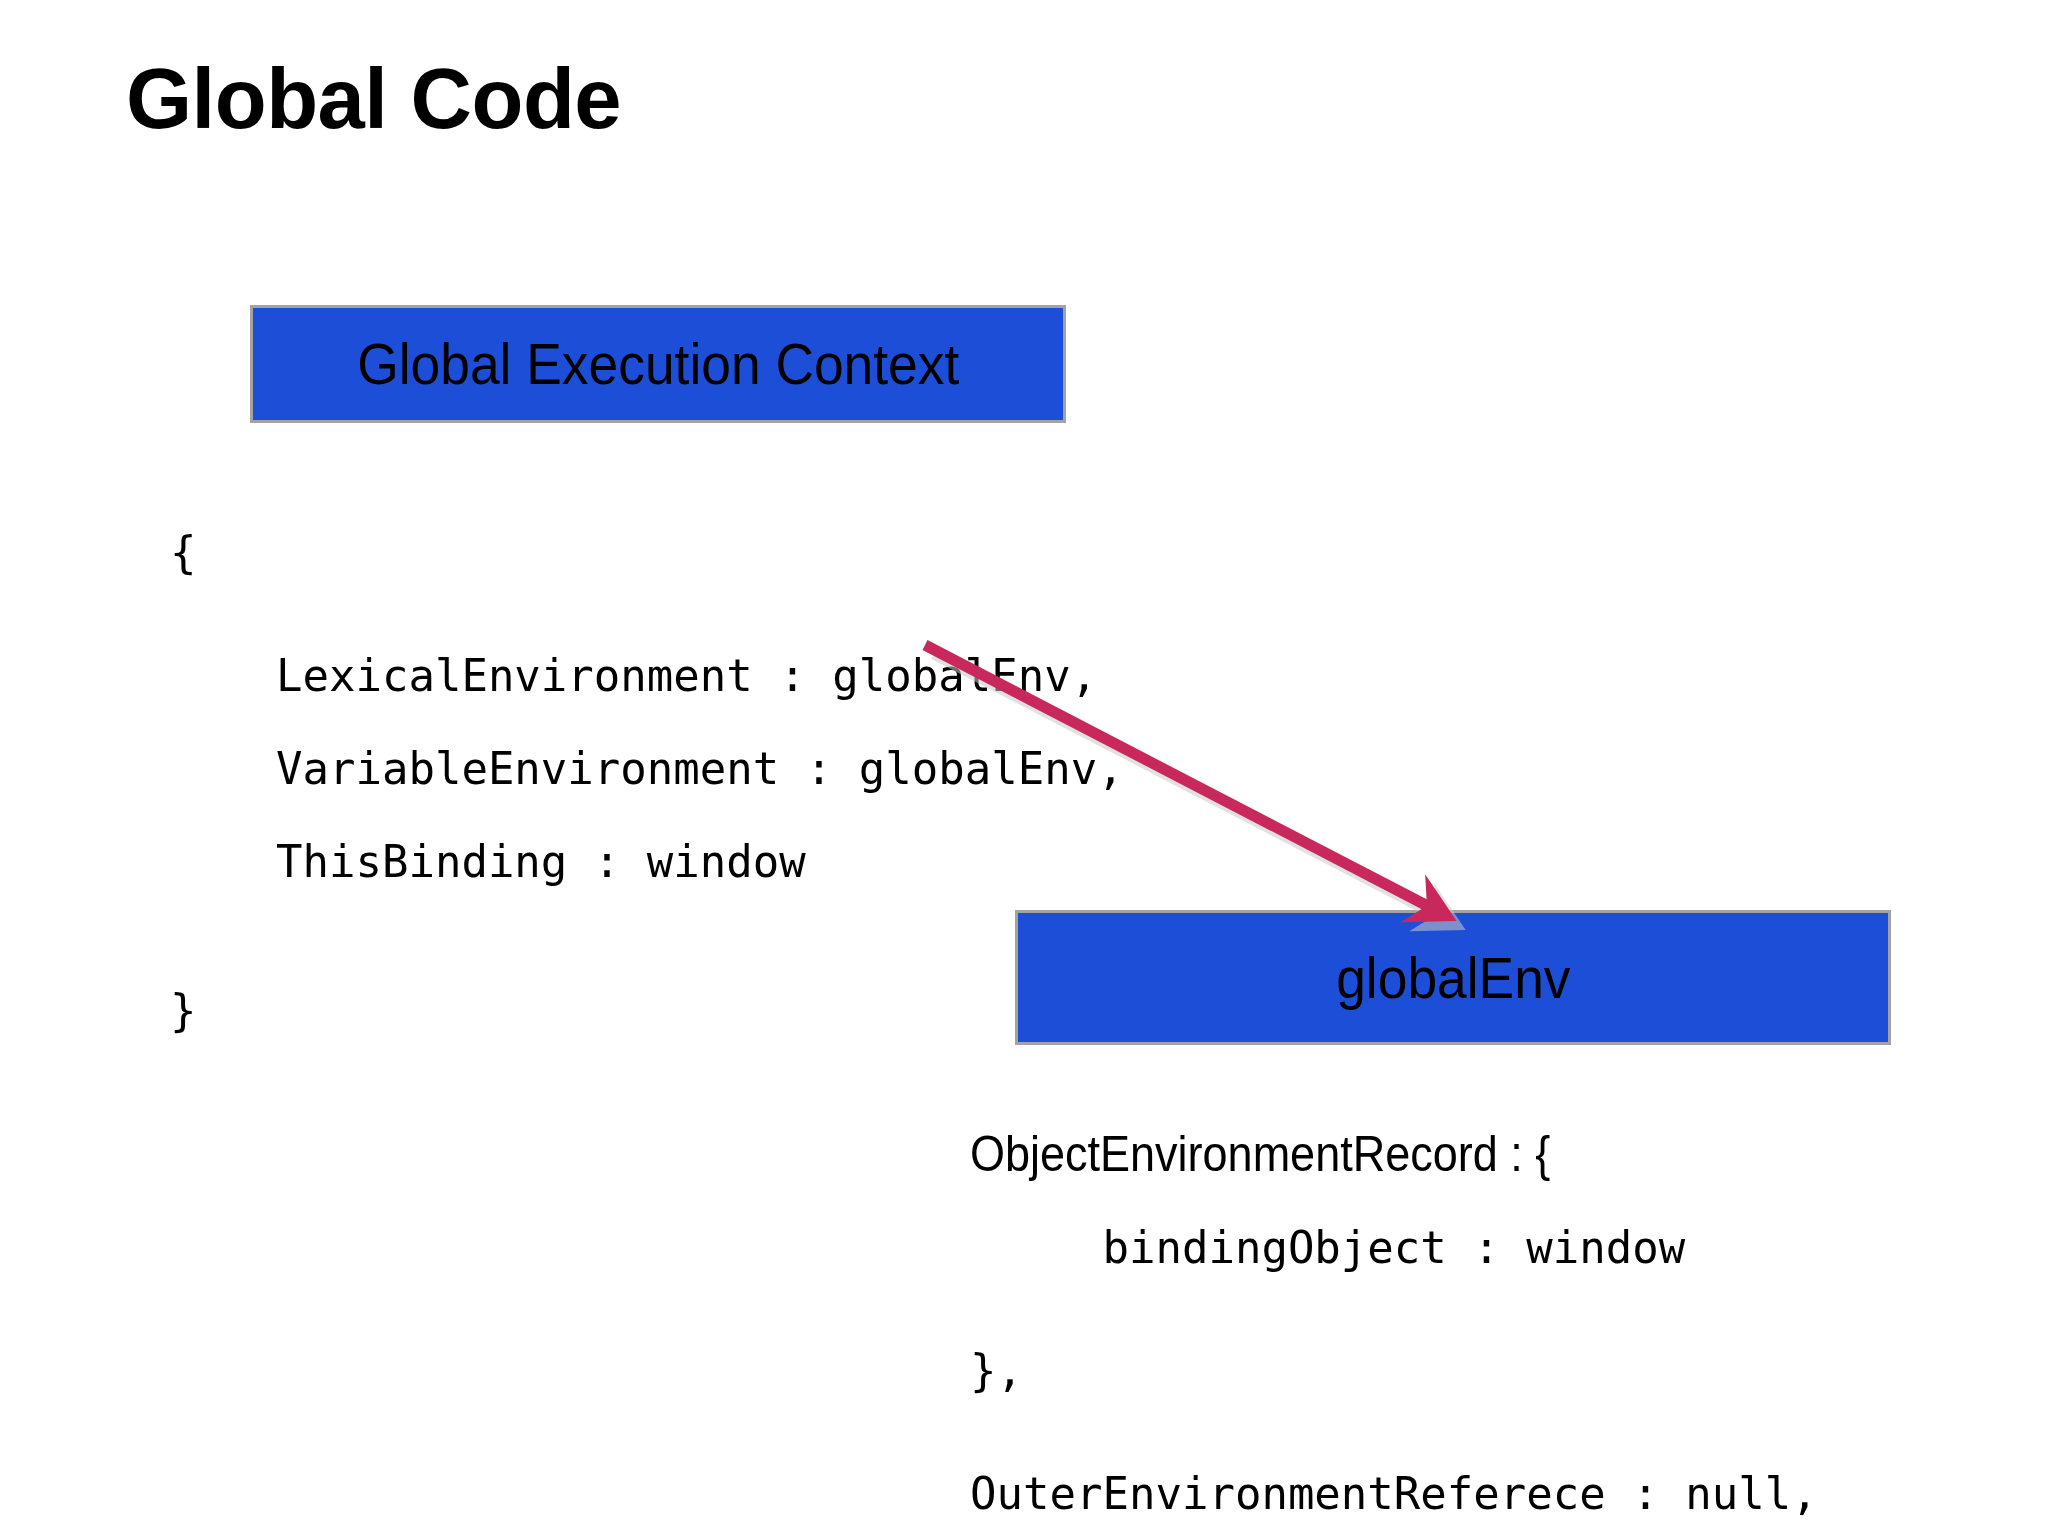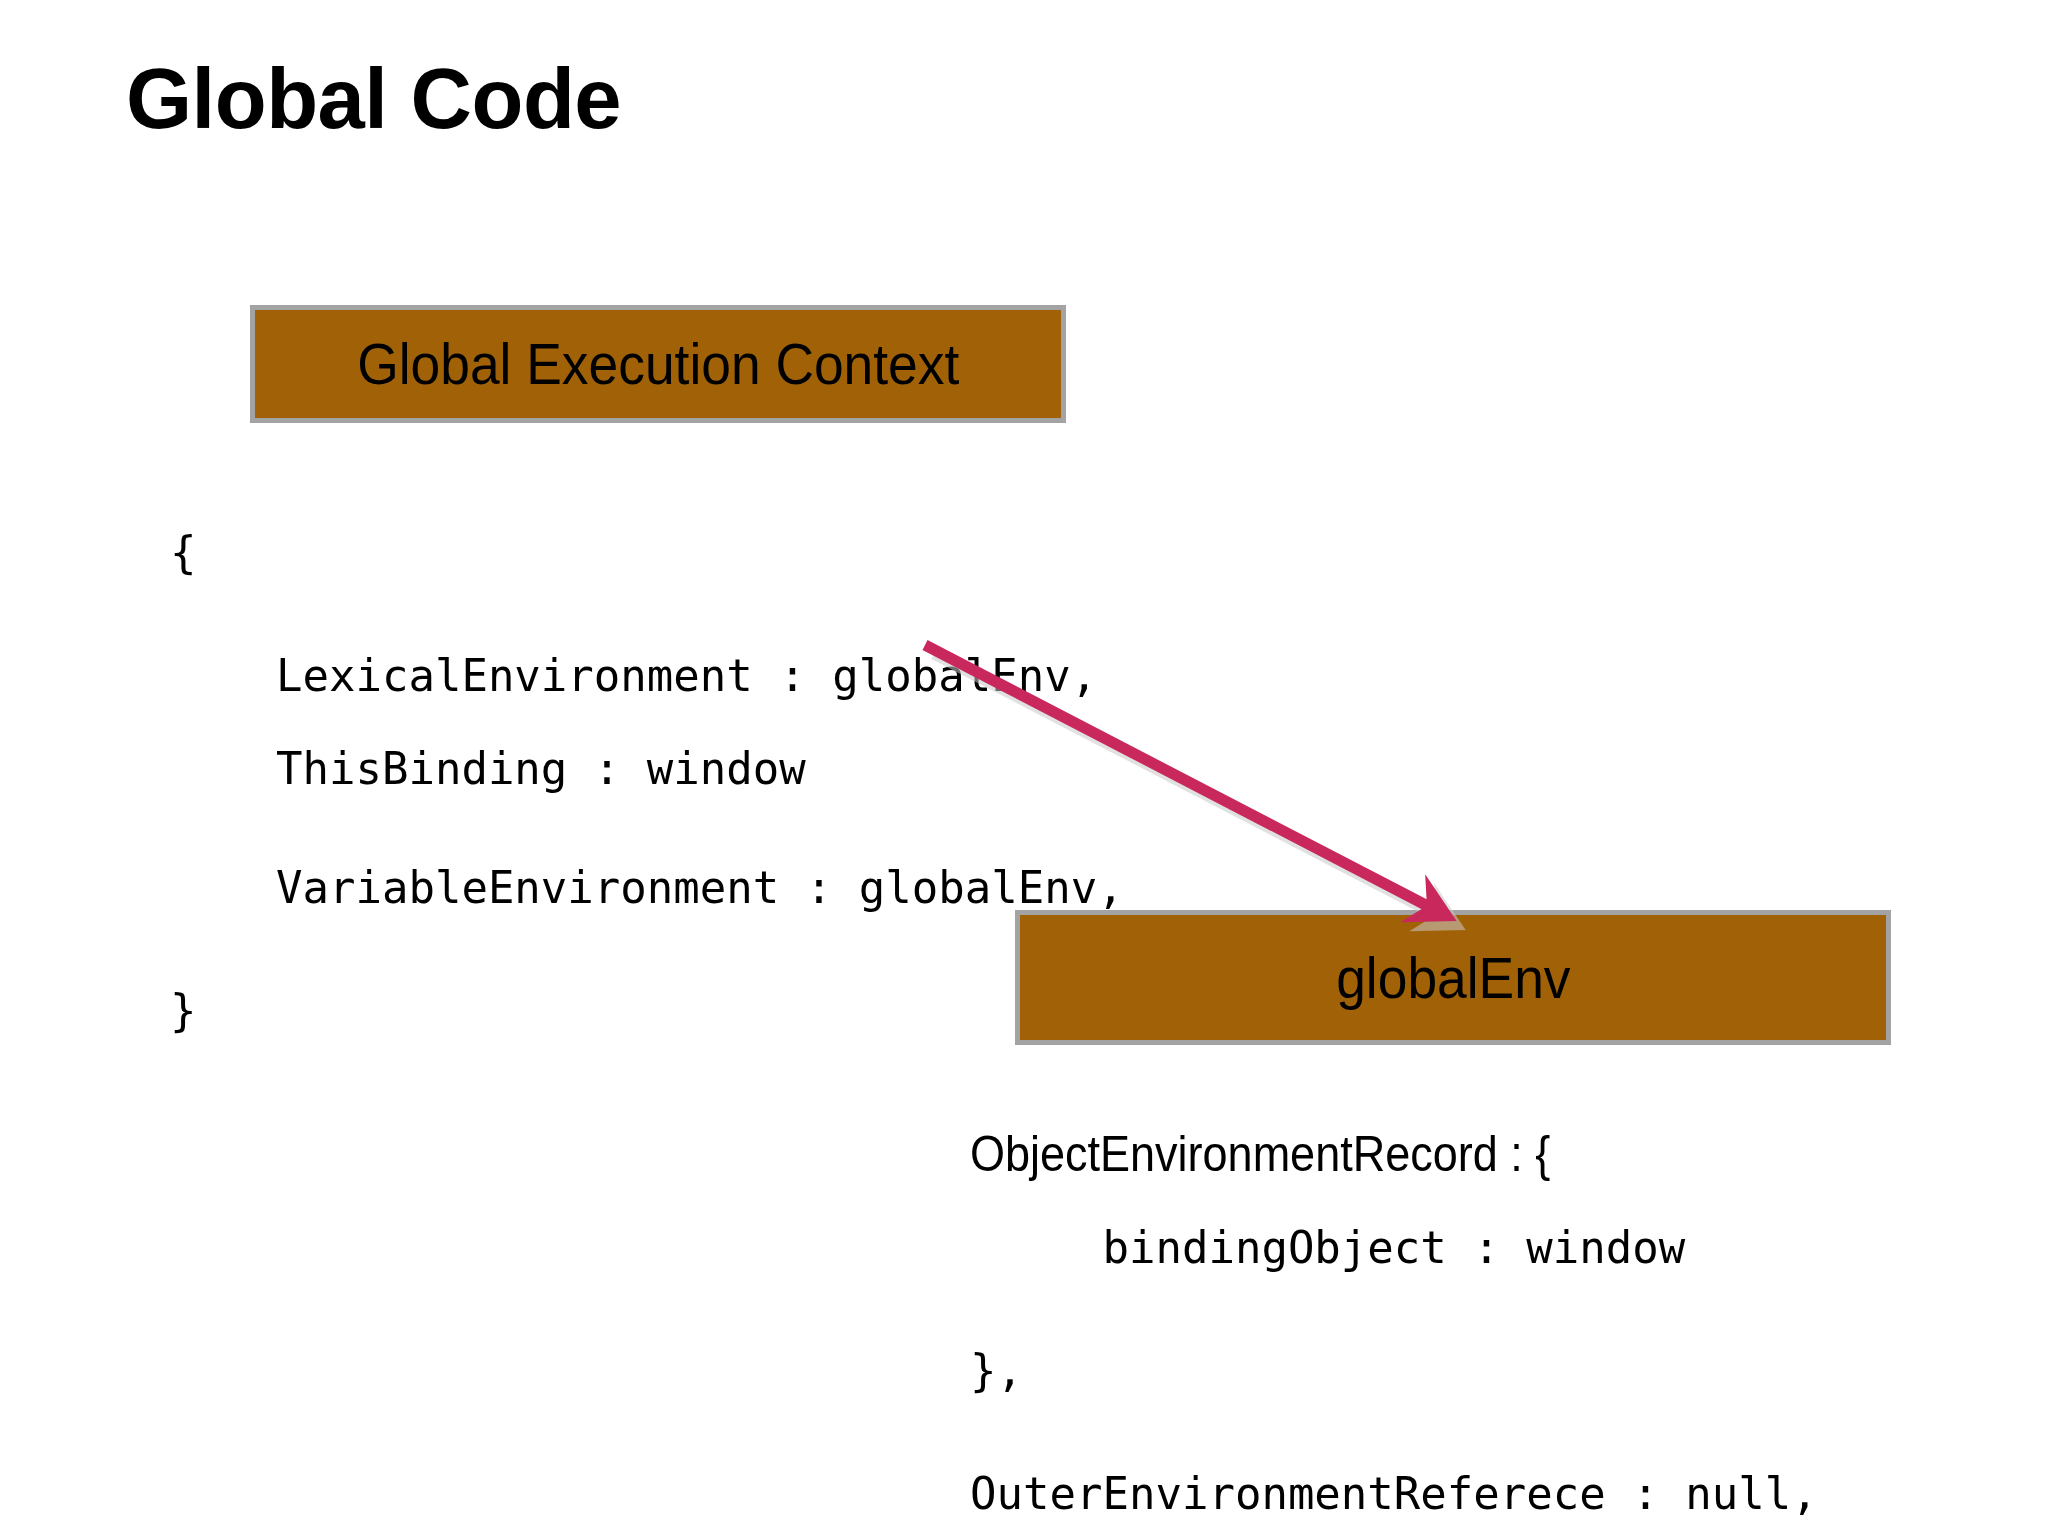--- a/index.html
+++ b/index.html
@@ -40,22 +40,22 @@
     left: 930px;
     top: 963px;
     width: 1053px;
     height: 483px;
   }
 
   
   .header-box {
     position: absolute;
     box-sizing: border-box;
-    border: 5px solid #a3a3a3;
-    background: #a16207;
+    border: 3px solid #a3a3a3;
+    background: #1d4ed8;
     display: flex;
     align-items: center;
     justify-content: center;
     z-index: 5;
   }
   .header-box .header-label {
     font-family: "Liberation Sans", sans-serif;
     font-weight: normal;
     font-size: 58px;
     line-height: 1;
@@ -128,22 +128,22 @@
 
   <div id="gec-container"></div>
 
   <div id="gec-header" class="header-box">
     <span class="header-label">Global Execution Context</span>
   </div>
 
   <div id="gec-code" class="code-block">
     <div class="code-line">{</div>
     <div class="code-line gap-above">    LexicalEnvironment : globalEnv,</div>
+    <div class="code-line">    VariableEnvironment : globalEnv,</div>
     <div class="code-line gap-below">    ThisBinding : window</div>
-    <div class="code-line">    VariableEnvironment : globalEnv,</div>
     <div class="code-line gap-above">}</div>
   </div>
 
   <div id="genv-container"></div>
 
   <div id="genv-header" class="header-box">
     <span class="header-label">globalEnv</span>
   </div>
 
   <div id="genv-code" class="code-block">

